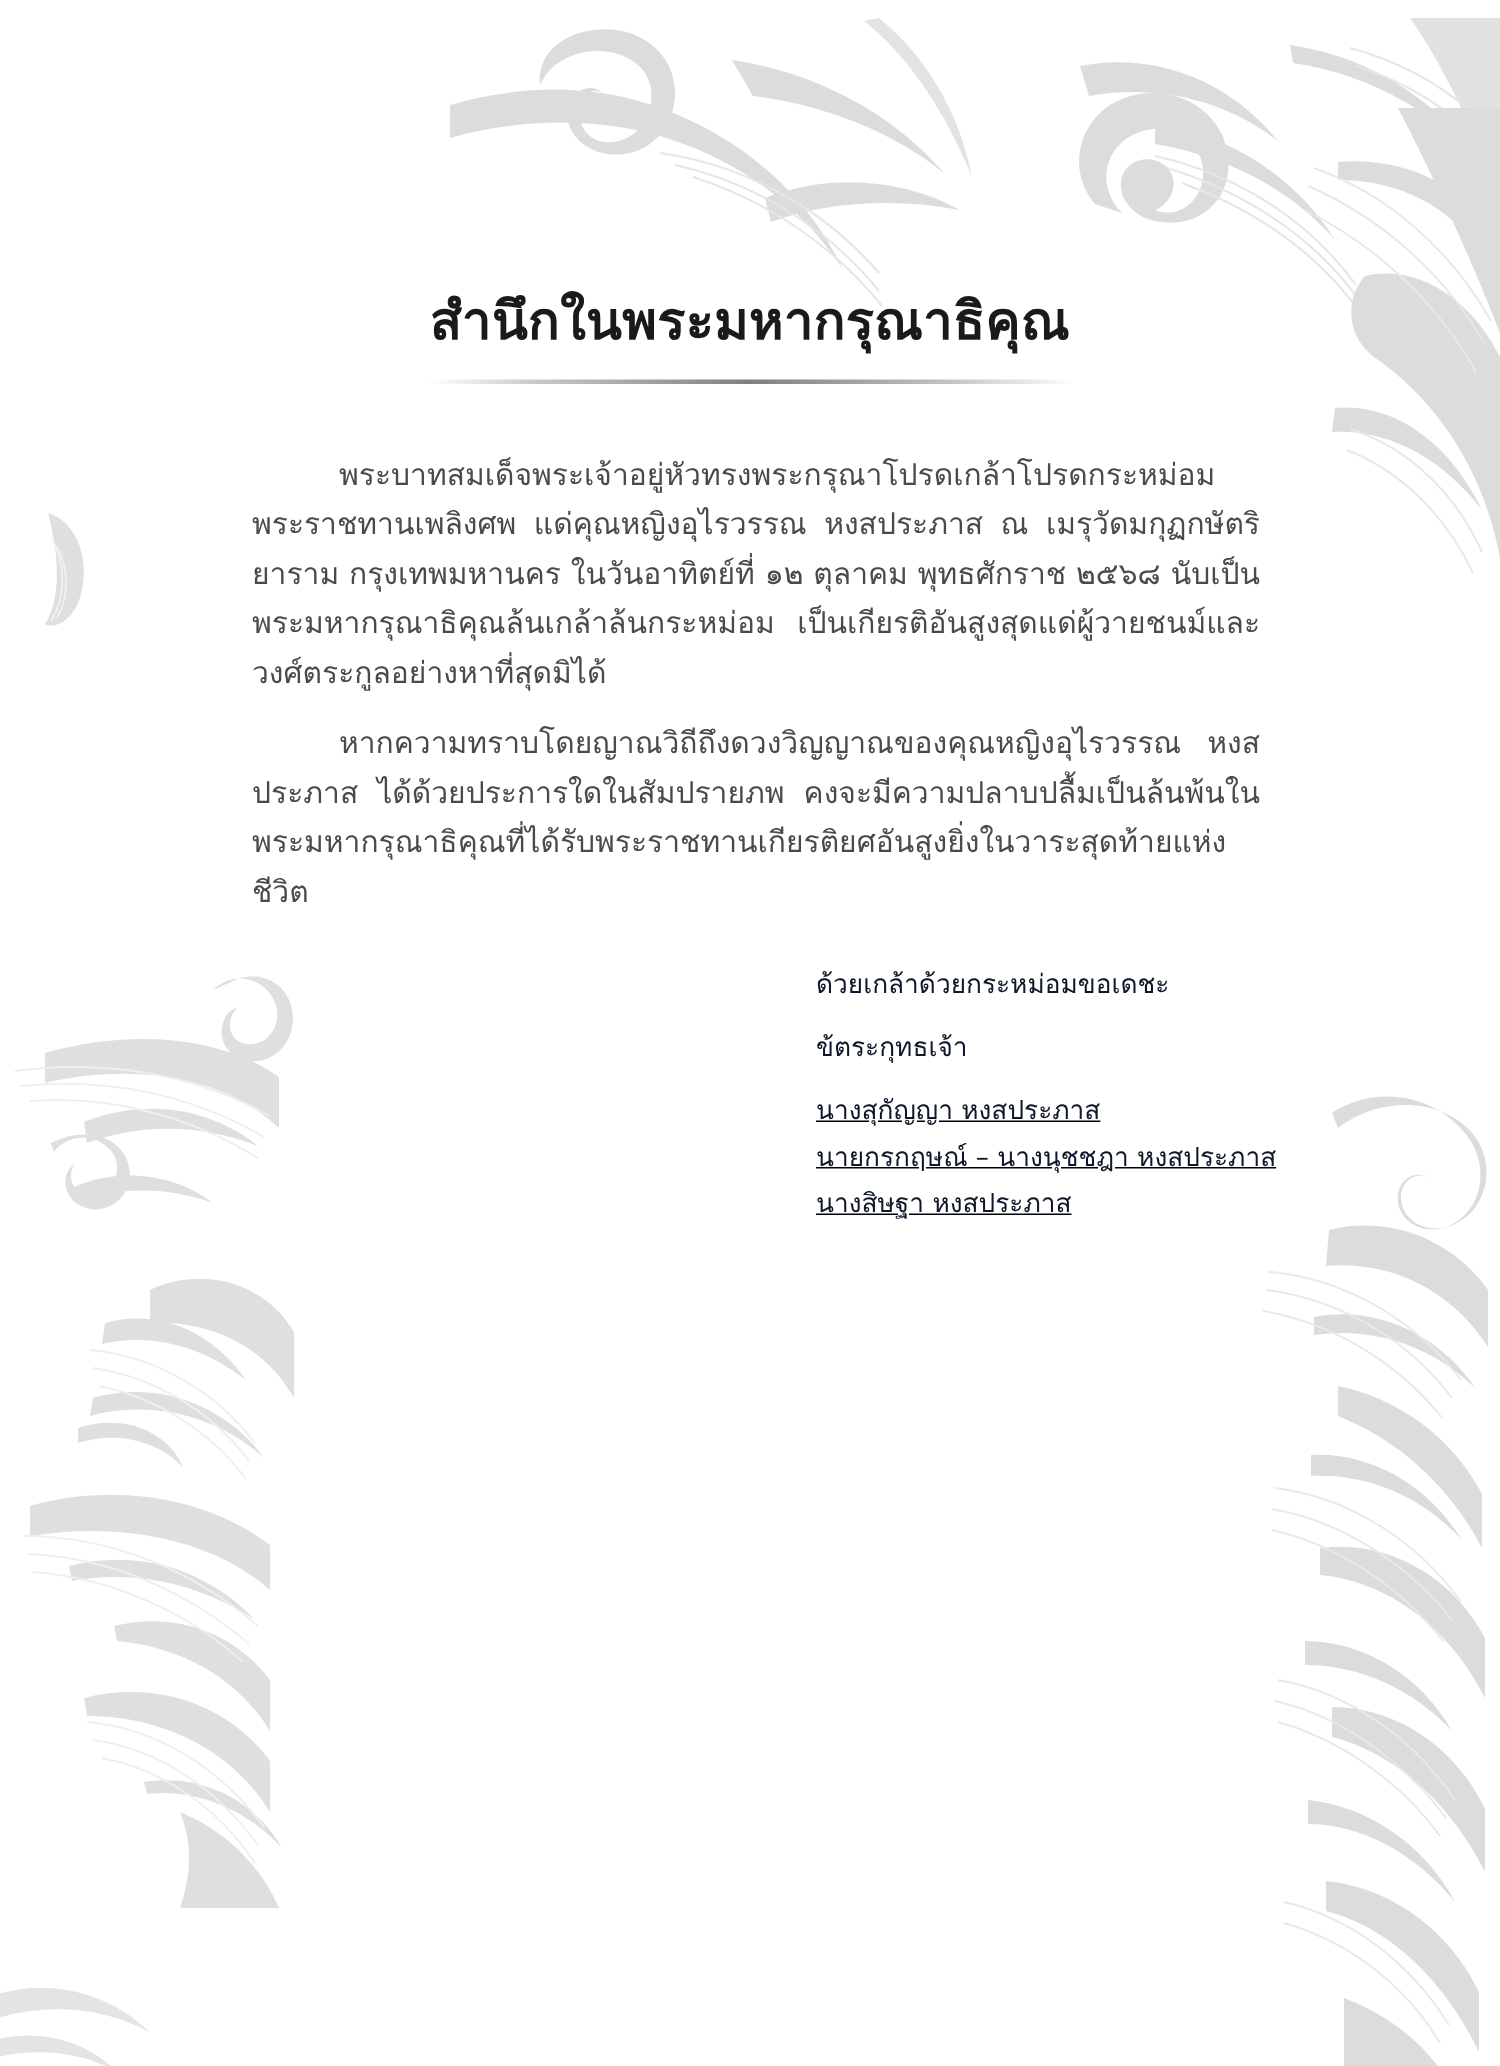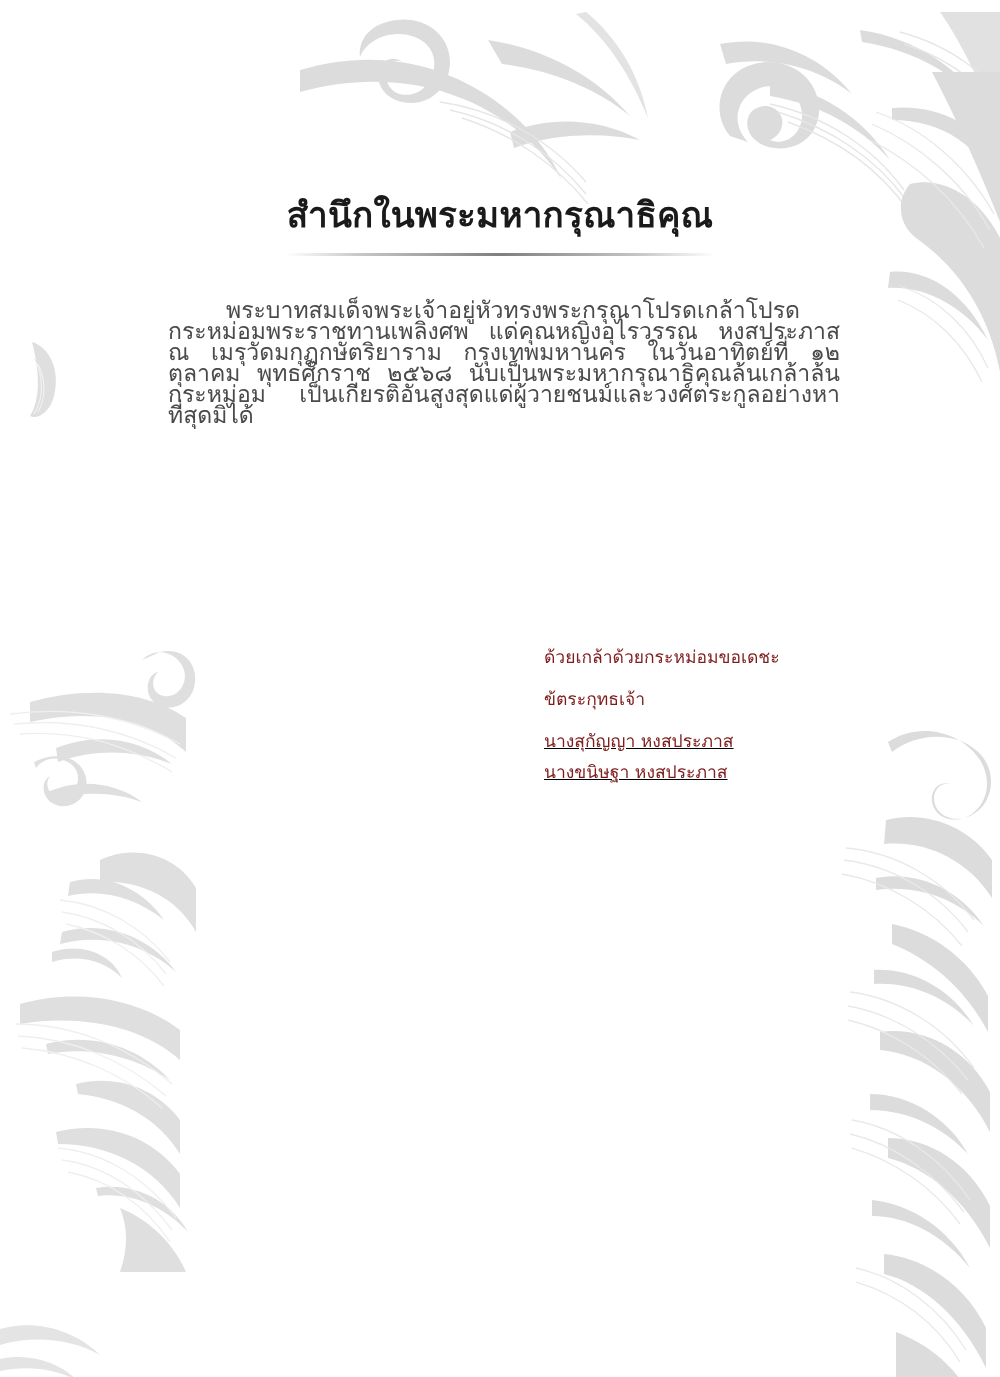--- a/index.html
+++ b/index.html
@@ -98,41 +98,41 @@
   
   .body-block {
     position: absolute;
     top: 288px;
     left: 168px;
     width: 672px;
   }
   .para {
     margin: 0 0 14px 0;
     font-family: "DejaVu Sans", "Liberation Sans", sans-serif;
-    font-size: 23px;
-    line-height: 21px;
+    font-size: 20px;
+    line-height: 33px;
     color: #4a4a4a;
     text-align: justify;
     text-indent: 58px;
     word-break: break-word;
   }
   .para:last-child { margin-bottom: 0; }
 
   
   .signature-block {
     position: absolute;
     top: 630px;
     left: 544px;
     width: 420px;
   }
   .sig-line {
     font-family: "DejaVu Sans", "Liberation Sans", sans-serif;
     font-size: 17.5px;
     line-height: 31px;
-    color: #7f1d1d;
+    color: #0f172a;
     white-space: nowrap;
   }
   .sig-line.spaced { margin-bottom: 11px; }
   .sig-names { margin-top: 11px; text-decoration: underline; }
 </style>
 </head>
 <body>
 
 <div class="page">
 
@@ -267,24 +267,26 @@
     </svg>
   </div>
 
   <div class="title-block">
     <h1 class="doc-title">สำนึกในพระมหากรุณาธิคุณ</h1>
     <div class="title-divider"></div>
   </div>
 
   <div class="body-block">
     <p class="para">พระบาทสมเด็จพระเจ้าอยู่หัวทรงพระกรุณาโปรดเกล้าโปรดกระหม่อมพระราชทานเพลิงศพ แด่คุณหญิงอุไรวรรณ หงสประภาส ณ เมรุวัดมกุฏกษัตริยาราม กรุงเทพมหานคร ในวันอาทิตย์ที่ ๑๒ ตุลาคม พุทธศักราช ๒๕๖๘ นับเป็นพระมหากรุณาธิคุณล้นเกล้าล้นกระหม่อม เป็นเกียรติอันสูงสุดแด่ผู้วายชนม์และวงศ์ตระกูลอย่างหาที่สุดมิได้</p>
+    <p class="para">หากความทราบโดยญาณวิถีถึงดวงวิญญาณของคุณหญิงอุไรวรรณ หงสประภาส ได้ด้วยประการใดในสัมปรายภพ คงจะมีความปลาบปลื้มเป็นล้นพ้นในพระมหากรุณาธิคุณที่ได้รับพระราชทานเกียรติยศอันสูงยิ่งในวาระสุดท้ายแห่งชีวิต</p>
   </div>
 
   <div class="signature-block">
     <div class="sig-line spaced">ด้วยเกล้าด้วยกระหม่อมขอเดชะ</div>
     <div class="sig-line spaced">ข้ตระกุทธเจ้า</div>
     <div class="sig-names">
       <div class="sig-line">นางสุกัญญา หงสประภาส</div>
-      <div class="sig-line">นางขนิษฐา หงสประภาส</div>
+      <div class="sig-line">นายกรกฤษณ์ – นางนุชชฎา หงสประภาส</div>
+      <div class="sig-line">นางสิษฐา หงสประภาส</div>
     </div>
   </div>
 
 </div>
 
 </body></html>

